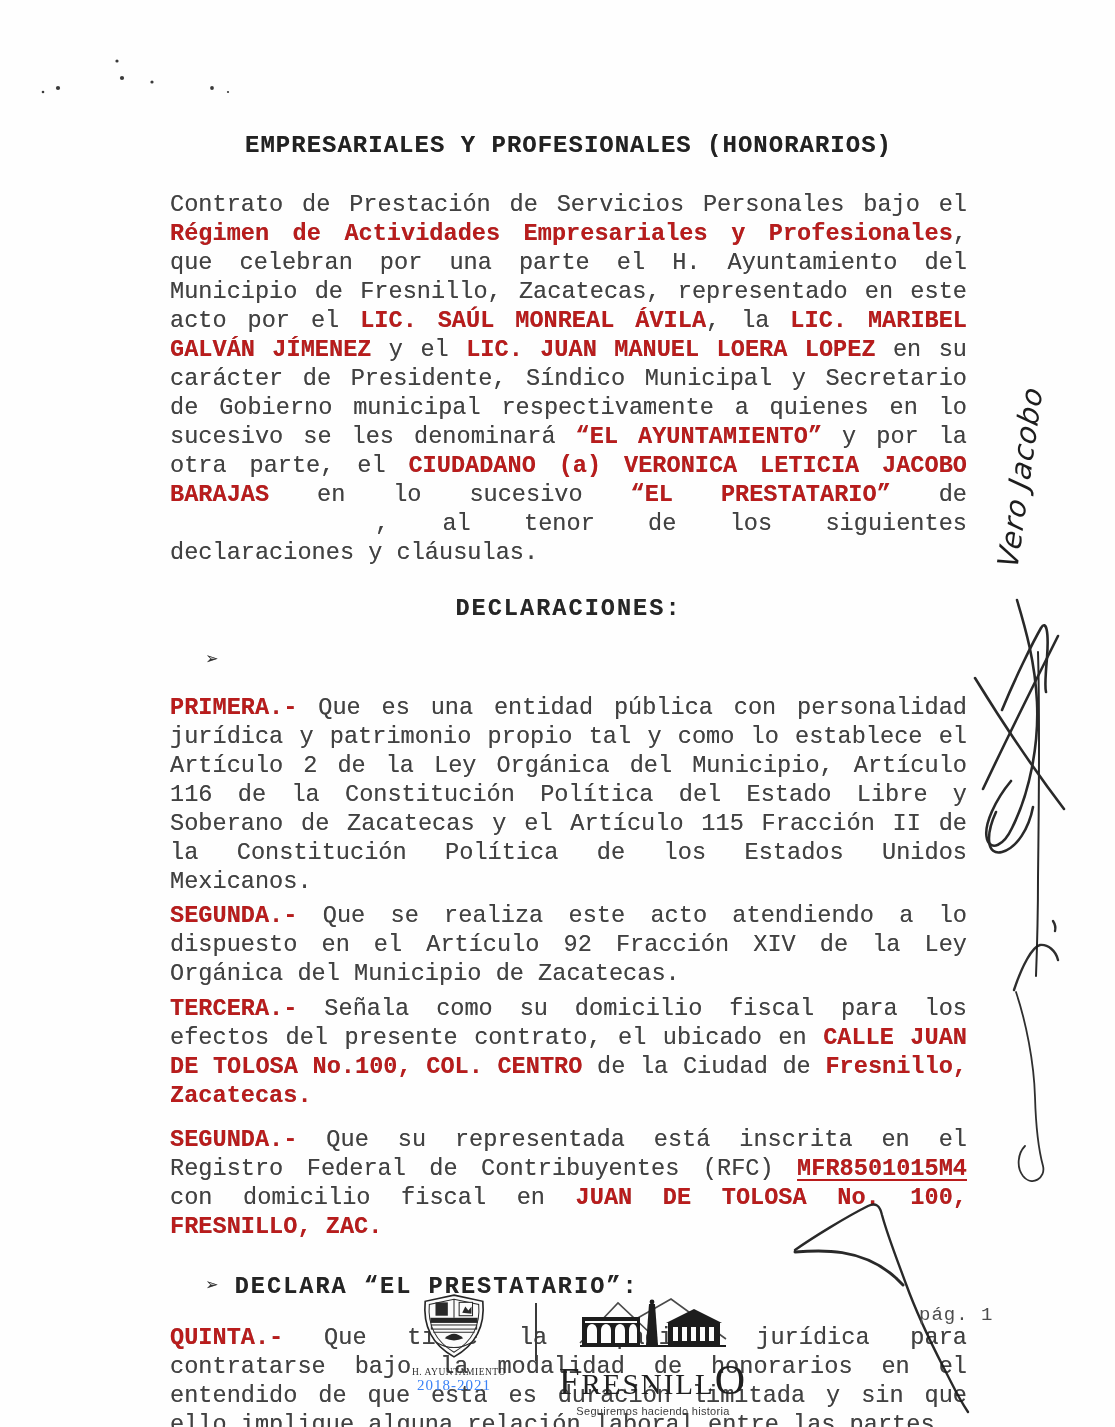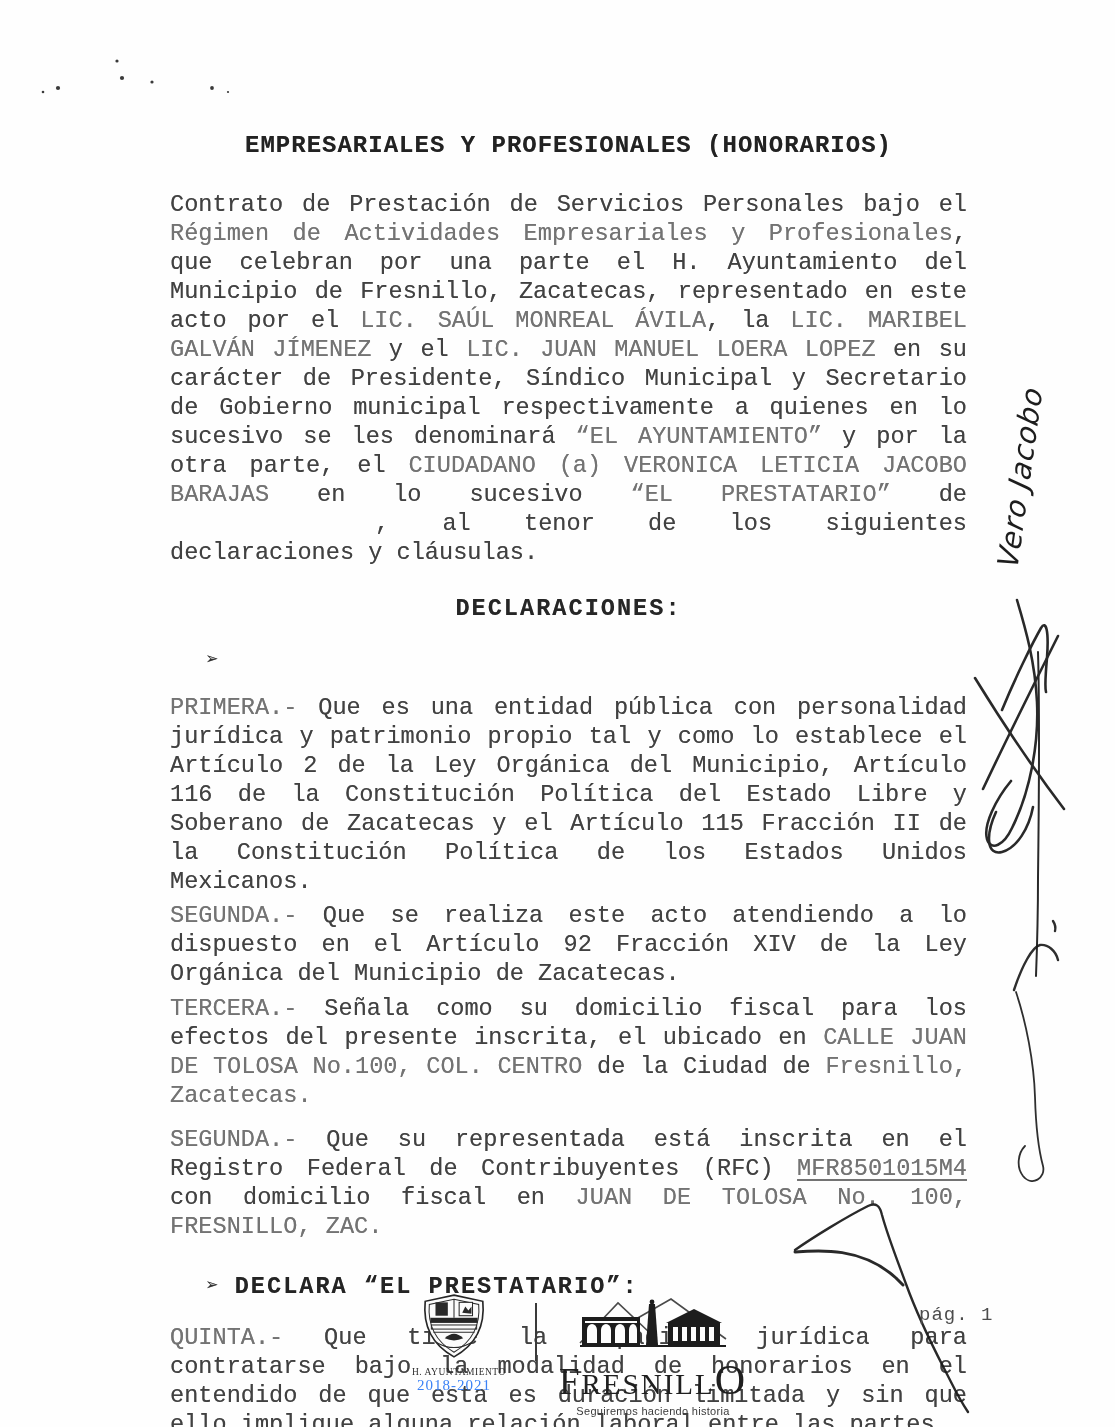--- a/index.html
+++ b/index.html
@@ -16,21 +16,21 @@
     position:absolute;left:170px;top:128px;width:797px;
     font-size:23.6px;line-height:29px;color:#414141;
     text-shadow:0 0 .5px rgba(70,70,70,.55);
   }
   .title{
     text-align:center;font-weight:bold;color:#222;
     font-size:24px;line-height:36px;letter-spacing:1px;
     margin:0 0 26px 0;
   }
   .para{margin:0;text-align:justify;}
-  .para .b{font-weight:normal;color:#737373;}
+  .para .b{font-weight:bold;color:#b91c1c;}
   .para .u{text-decoration:underline;text-underline-offset:4px;}
   .gap{display:inline-block;height:1px;}
   .center-head{
     text-align:center;font-weight:bold;color:#262626;
     letter-spacing:2px;margin-top:27px;
   }
   .bullet-head{
     display:flex;align-items:baseline;font-weight:bold;color:#242424;
     letter-spacing:2px;padding-left:36px;
   }
@@ -83,21 +83,21 @@
     <p class="para"><span class="">Contrato de Prestación de Servicios Personales bajo el </span><span class="b ">Régimen de Actividades Empresariales y Profesionales</span><span class="">, que celebran por una parte el H. Ayuntamiento del Municipio de Fresnillo, Zacatecas, representado en este acto por el </span><span class="b ">LIC. SAÚL MONREAL ÁVILA</span><span class="">, la </span><span class="b ">LIC. MARIBEL GALVÁN JÍMENEZ</span><span class=""> y el </span><span class="b ">LIC. JUAN MANUEL LOERA LOPEZ</span><span class=""> en su carácter de Presidente, Síndico Municipal y Secretario de Gobierno municipal respectivamente a quienes en lo sucesivo se les denominará </span><span class="b ">“EL AYUNTAMIENTO”</span><span class=""> y por la otra parte, el </span><span class="b ">CIUDADANO (a) VERONICA LETICIA JACOBO BARAJAS</span><span class=""> en lo sucesivo </span><span class="b ">“EL PRESTATARIO”</span><span class=""> de </span><span class="gap" style="width: 205px;"></span><span class="">, al tenor de los siguientes declaraciones y cláusulas.</span></p>
 
     <div class="center-head">DECLARACIONES:</div>
 
     <div class="bullet-head mt1">
       <span class="arrow">➢</span>
     </div>
 
     <p class="para mt2"><span class="b ">PRIMERA.-</span><span class=""> Que es una entidad pública con personalidad jurídica y patrimonio propio tal y como lo establece el Artículo 2 de la Ley Orgánica del Municipio, Artículo 116 de la Constitución Política del Estado Libre y Soberano de Zacatecas y el Artículo 115 Fracción II de la Constitución Política de los Estados Unidos Mexicanos.</span></p>
     <p class="para mt3"><span class="b ">SEGUNDA.-</span><span class=""> Que se realiza este acto atendiendo a lo dispuesto en el Artículo 92 Fracción XIV de la Ley Orgánica del Municipio de Zacatecas.</span></p>
-    <p class="para mt4"><span class="b ">TERCERA.-</span><span class=""> Señala como su domicilio fiscal para los efectos del presente inscrita, el ubicado en </span><span class="b ">CALLE JUAN DE TOLOSA No.100, COL. CENTRO</span><span class=""> de la Ciudad de </span><span class="b ">Fresnillo, Zacatecas.</span></p>
+    <p class="para mt4"><span class="b ">TERCERA.-</span><span class=""> Señala como su domicilio fiscal para los efectos del presente contrato, el ubicado en </span><span class="b ">CALLE JUAN DE TOLOSA No.100, COL. CENTRO</span><span class=""> de la Ciudad de </span><span class="b ">Fresnillo, Zacatecas.</span></p>
     <p class="para mt5"><span class="b ">SEGUNDA.-</span><span class=""> Que su representada está inscrita en el Registro Federal de Contribuyentes (RFC) </span><span class="b u">MFR8501015M4</span><span class=""> con domicilio fiscal en </span><span class="b ">JUAN DE TOLOSA No. 100, FRESNILLO, ZAC.</span></p>
 
     <div class="bullet-head mt6">
       <span class="arrow">➢</span>
       <span>DECLARA “EL PRESTATARIO”:</span>
     </div>
 
     <p class="para mt7"><span class="b ">QUINTA.-</span><span class=""> Que tiene la capacidad jurídica para contratarse bajo la modalidad de honorarios en el entendido de que esta es duración limitada y sin que ello implique alguna relación laboral entre las partes.</span></p>
   </div>
 

